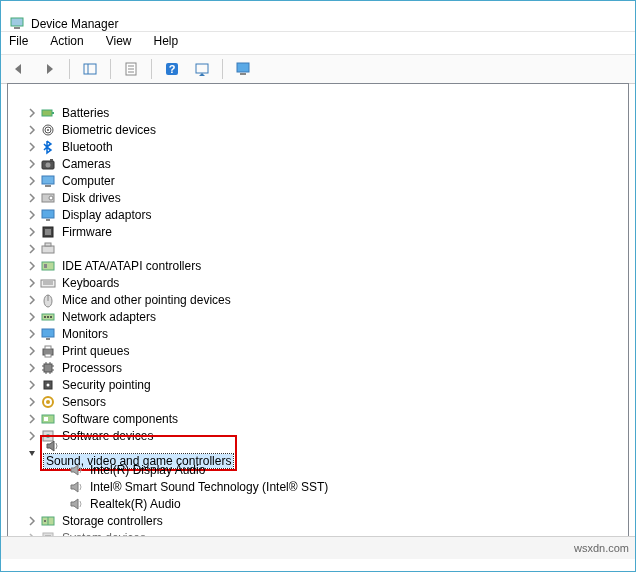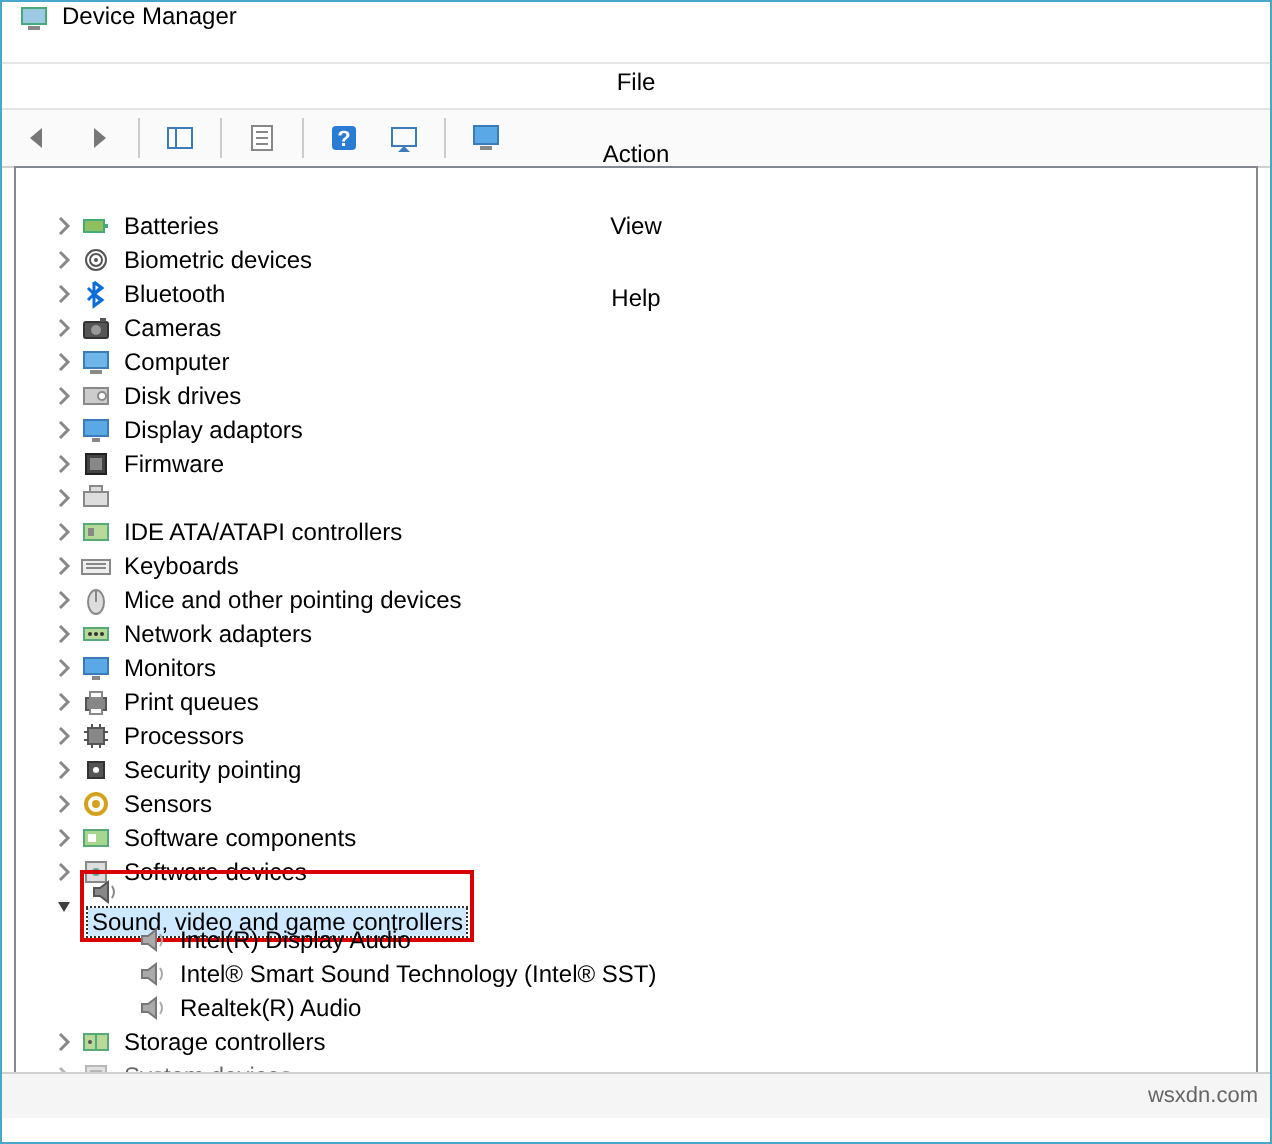--- a/index.html
+++ b/index.html
@@ -1,20 +1,20 @@
 <!DOCTYPE html>
 <html><head>
 <meta charset="utf-8">
 <style>
 html,body{margin:0;padding:0;font-family:"Segoe UI",Tahoma,sans-serif;font-size:12px;color:#000;background:#fff;}
 .window{width:636px;height:572px;border:1px solid #49a7cc;box-sizing:border-box;position:relative;overflow:hidden;background:#fff;}
-.title-bar{height:30px;display:flex;align-items:flex-start;padding:0 8px;background:#fff;border-bottom:1px solid #e5e5e5;}
+.title-bar{height:30px;display:flex;align-items:flex-end;padding:0 8px;background:#fff;border-bottom:1px solid #e5e5e5;}
 .title-icon{width:16px;height:16px;margin-right:6px;}
 .title-text{font-weight:400;}
-.menu-bar{height:22px;display:flex;align-items:center;padding:0 6px;gap:18px;border-bottom:1px solid #e5e5e5;flex-direction:column;}
+.menu-bar{height:22px;display:flex;padding:0 6px;gap:18px;border-bottom:1px solid #e5e5e5;}
 .menu-item{padding:2px 2px;cursor:default;}
 .tool-bar{height:28px;display:flex;align-items:center;padding:0 6px;gap:6px;border-bottom:1px solid #d0d0d0;background:#fafafa;}
 .tool-sep{width:1px;height:20px;background:#ccc;margin:0 2px;}
 .tool-btn{width:22px;height:22px;display:flex;align-items:center;justify-content:center;border:1px solid transparent;border-radius:2px;}
 .tool-btn svg{display:block;}
 .content{position:absolute;top:82px;left:6px;right:6px;bottom:24px;border:1px solid #828790;overflow:auto;box-sizing:border-box;padding:20px 0;}
 .tree{list-style:none;margin:0;padding:0;}
 .tree ul{list-style:none;margin:0;padding:0;}
 .row{display:flex;align-items:center;height:17px;padding-left:0;white-space:nowrap;}
 .arrow{width:16px;height:16px;display:flex;align-items:center;justify-content:center;flex-shrink:0;}

